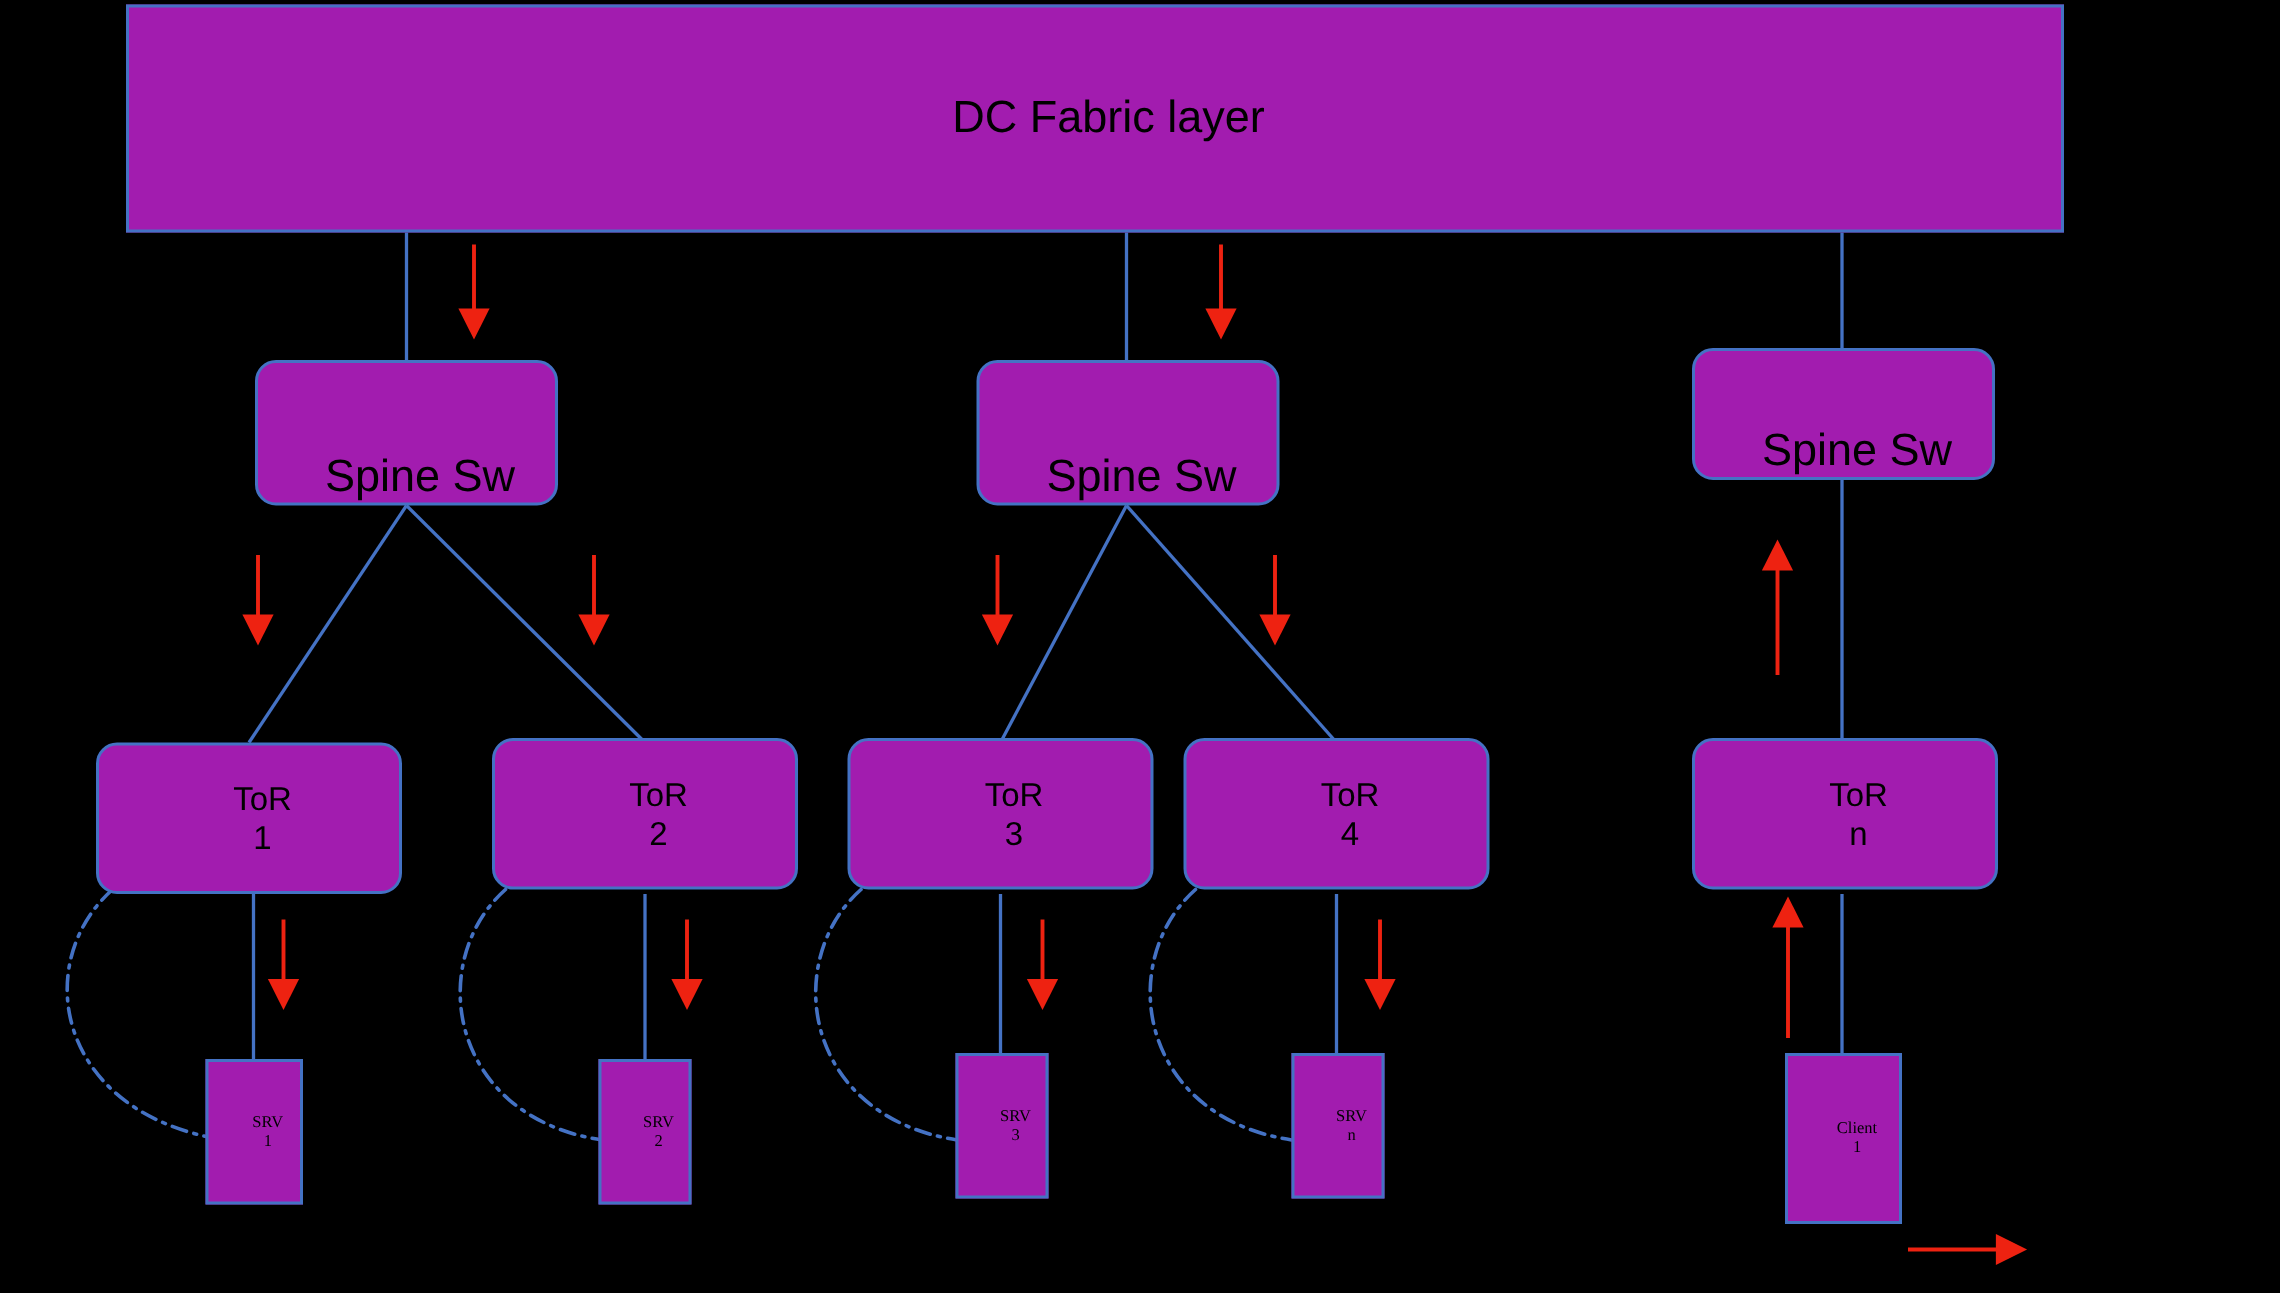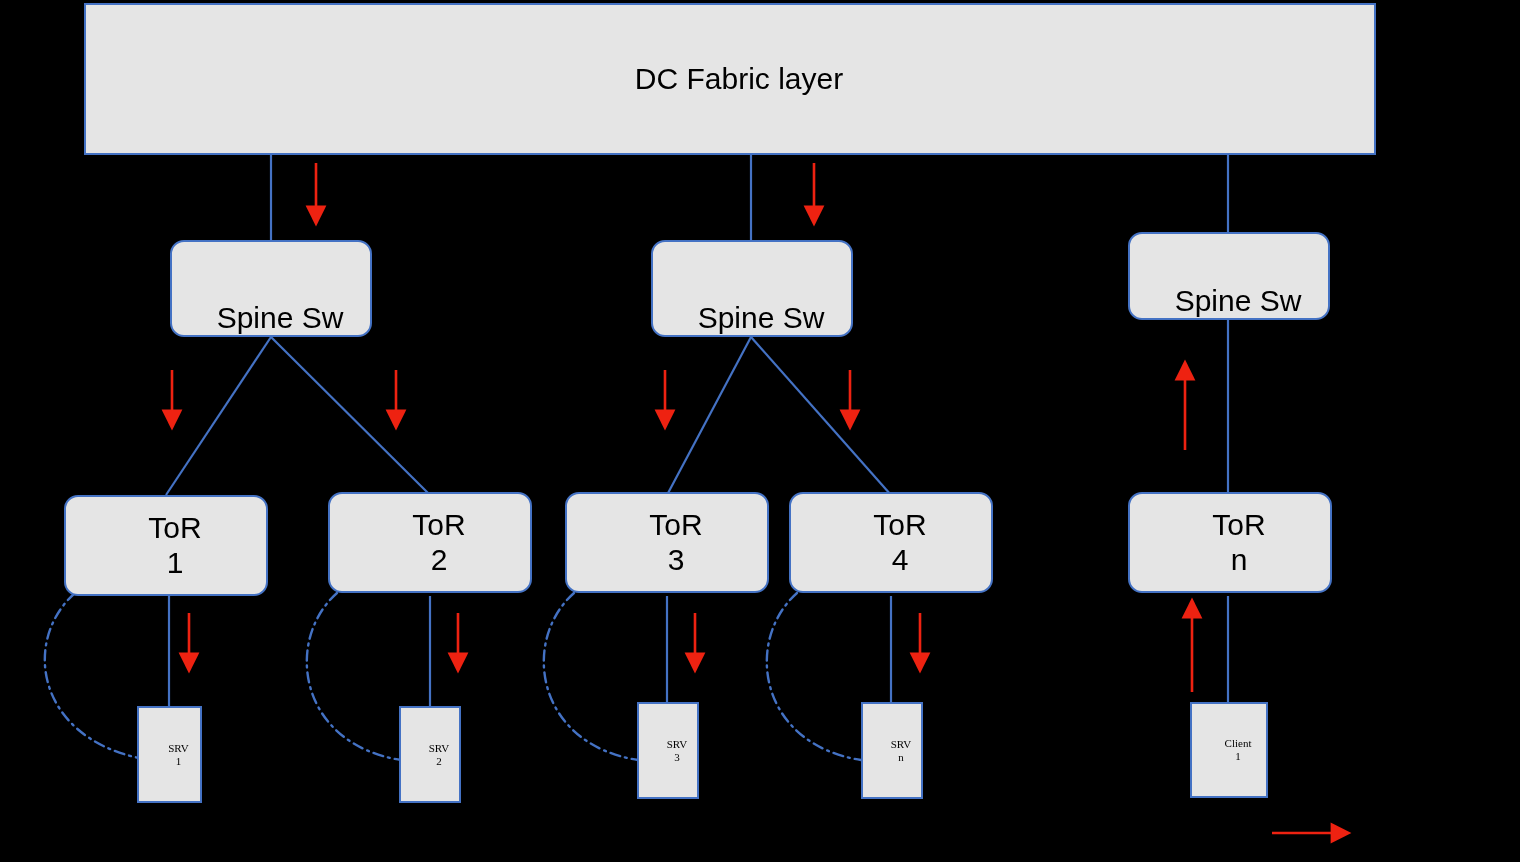--- a/index.html
+++ b/index.html
@@ -17,21 +17,21 @@
   }
   #edges {
     position: absolute;
     left: 0; top: 0;
     width: 1520px;
     height: 862px;
     pointer-events: none;
   }
   .node {
     position: absolute;
-    background: #e5e5e5;
+    background: #a21caf;
     border: 2px solid #4472c4;
     box-sizing: border-box;
     display: flex;
     flex-direction: column;
     align-items: center;
     justify-content: center;
     color: #000000;
     text-align: center;
     line-height: 1.15;
     padding-left: 18px;
@@ -41,21 +41,21 @@
     border-radius: 0;
     font-size: 30px;
   }
   .spine {
     border-radius: 14px;
     font-size: 30px;
     justify-content: flex-end;
   }
   .tor {
     border-radius: 14px;
-    font-size: 30px;
+    font-size: 22px;
   }
   .srv {
     border-radius: 0;
     font-size: 11px;
     font-family: Liberation Serif, serif;
   }
   .node .l2 { display: block; }
 </style>
 </head>
 <body>
@@ -169,18 +169,18 @@
   <div class="node srv" style="left:637px; top:702px; width:62px; height:97px;">
     <span>SRV</span>
     <span class="l2">3</span>
   </div>
 
   <div class="node srv" style="left:861px; top:702px; width:62px; height:97px;">
     <span>SRV</span>
     <span class="l2">n</span>
   </div>
 
-  <div class="node srv" style="left:1190px; top:702px; width:78px; height:96px;text-align:right;">
+  <div class="node srv" style="left:1190px; top:702px; width:78px; height:114px;text-align:right;">
     <span>Client</span>
     <span class="l2">1</span>
   </div>
 
 </div>
 
 </body></html>

